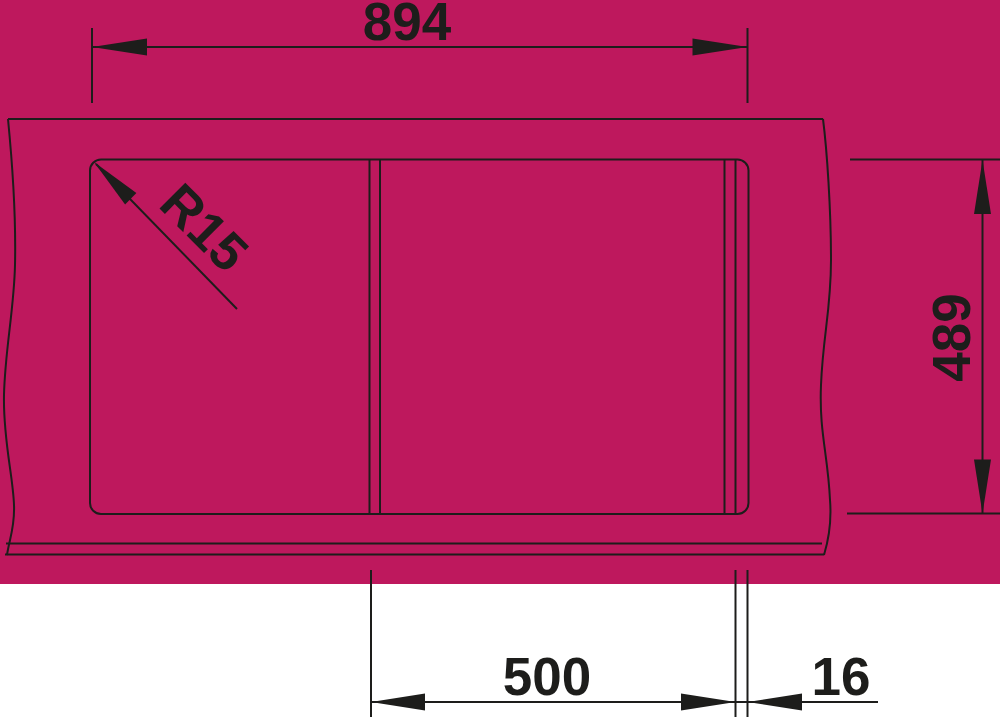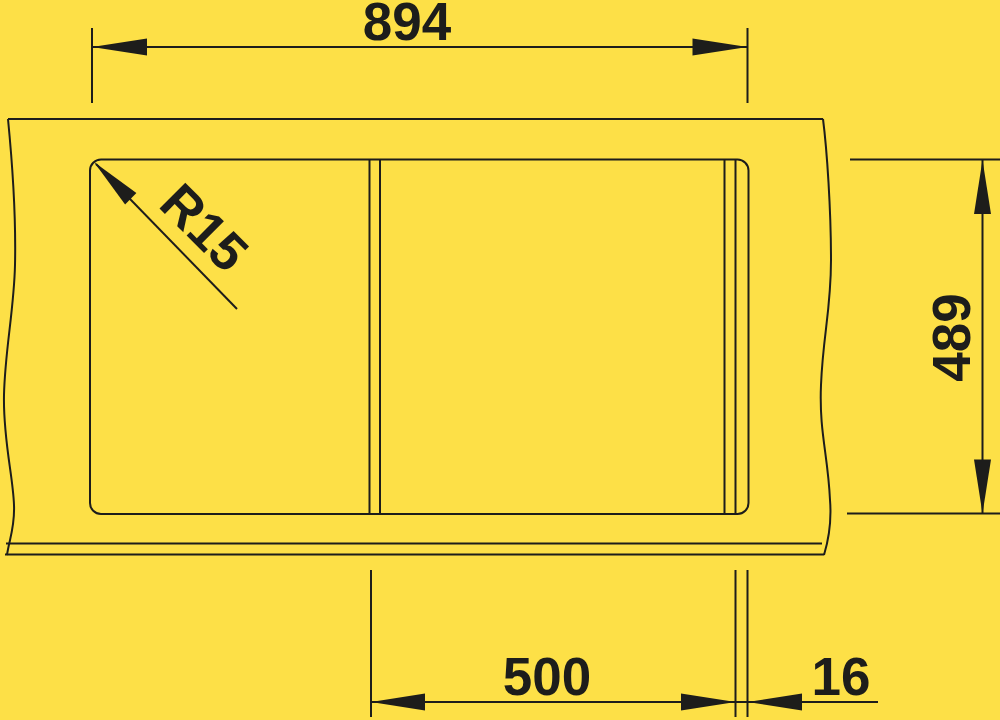--- a/index.html
+++ b/index.html
@@ -6,22 +6,22 @@
     margin: 0;
     padding: 0;
     background: #ffffff;
     width: 1000px;
     height: 720px;
     overflow: hidden;
   }
   .stage {
     position: relative;
     width: 1000px;
-    height: 720px;
-    background: #fde047;
+    height: 584px;
+    background: #be185d;
   }
   svg {
     display: block;
   }
   .ln {
     stroke: #1d1d1b;
     stroke-width: 2;
     fill: none;
   }
   .arrow {

